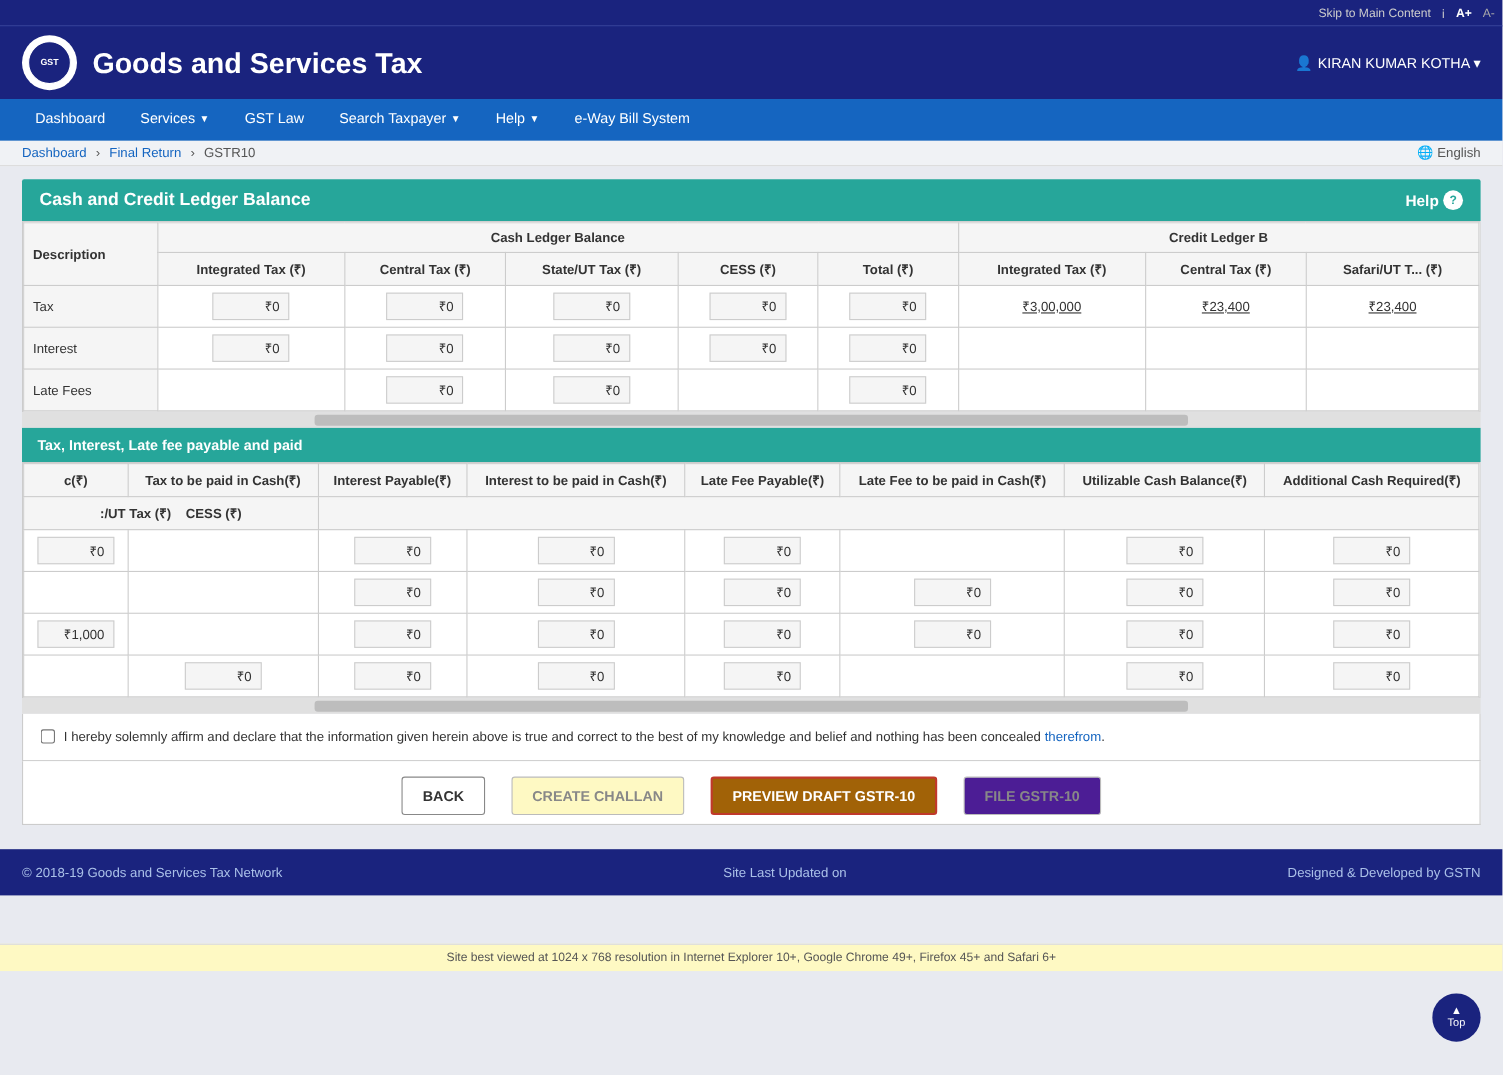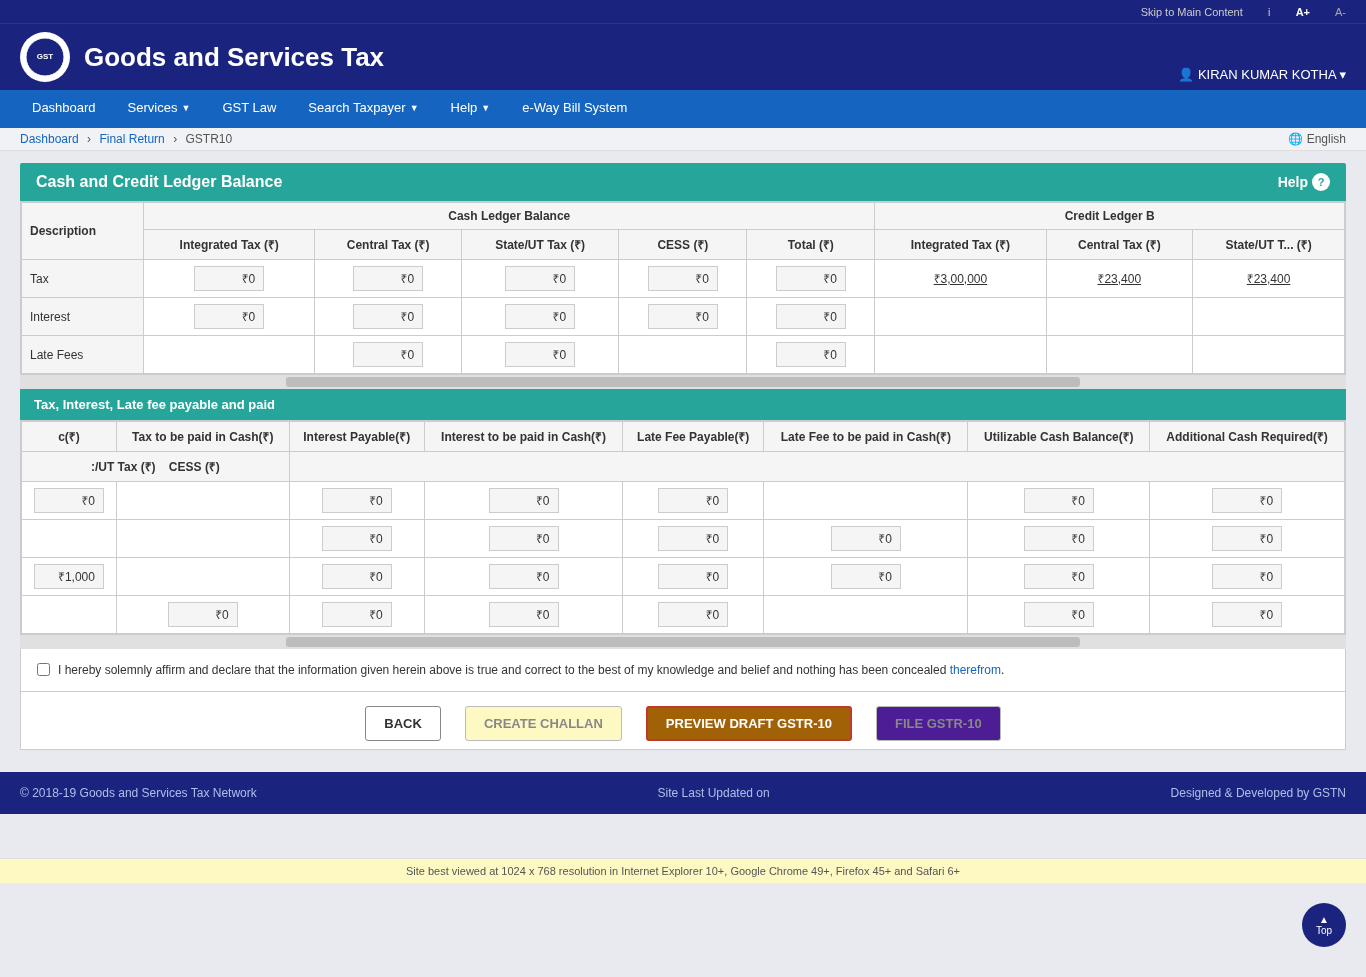--- a/index.html
+++ b/index.html
@@ -3,33 +3,33 @@
   <meta charset="utf-8">
   <style>
     * { box-sizing: border-box; margin: 0; padding: 0; }
     body { font-family: Arial, sans-serif; font-size: 13px; background: #e8eaf0; color: #333; }
 
     
     .top-bar {
       background: #1a237e;
       color: #ccc;
       font-size: 11px;
-      padding: 4px 20px;
+      padding: 4px 7px;
       display: flex;
       justify-content: flex-end;
       align-items: center;
-      gap: 25px;
+      gap: 10px;
     }
     .top-bar span { cursor: pointer; }
 
     
     .header {
       background: #1a237e;
       display: flex;
-      align-items: flex-end;
+      align-items: center;
       justify-content: space-between;
       padding: 8px 20px;
       border-top: 1px solid #283593;
     }
     .header-left { display: flex; align-items: center; gap: 14px; }
     .header-logo {
       width: 50px; height: 50px;
       background: #fff;
       border-radius: 50%;
       display: flex; align-items: center; justify-content: center;
@@ -296,21 +296,21 @@
           <th colspan="3">Credit Ledger B</th>
         </tr>
         <tr>
           <th>Integrated Tax (₹)</th>
           <th>Central Tax (₹)</th>
           <th>State/UT Tax (₹)</th>
           <th>CESS (₹)</th>
           <th>Total (₹)</th>
           <th>Integrated Tax (₹)</th>
           <th>Central Tax (₹)</th>
-          <th>State/UT T... (₹)</th>
+          <th>Safari/UT T... (₹)</th>
         </tr>
       </thead>
       <tbody>
         <tr>
           <td class="col-desc">Tax</td>
           <td><span class="value-box">₹0</span></td>
           <td><span class="value-box">₹0</span></td>
           <td><span class="value-box">₹0</span></td>
           <td><span class="value-box">₹0</span></td>
           <td><span class="value-box">₹0</span></td>

